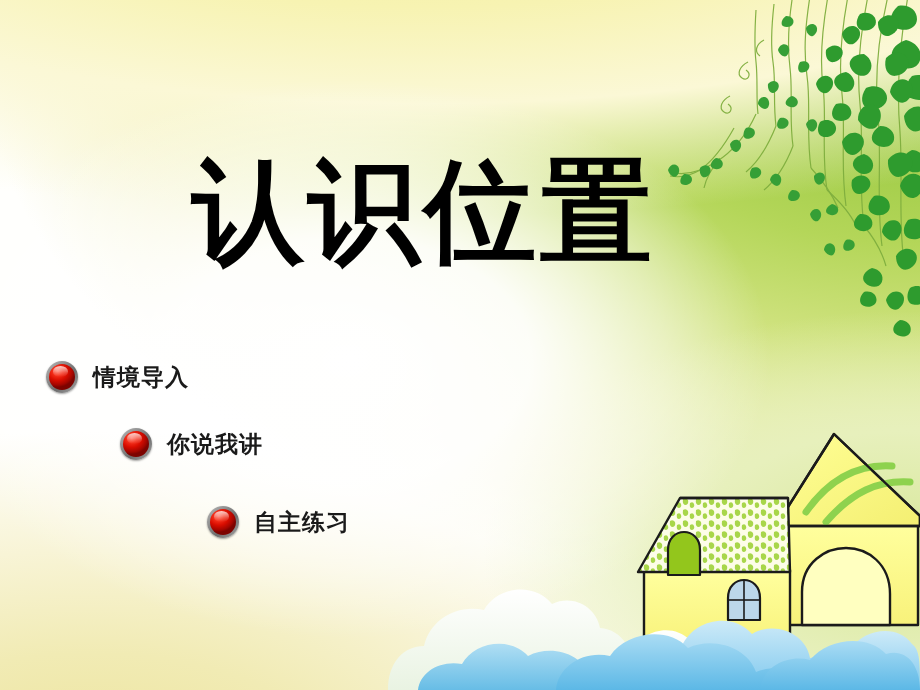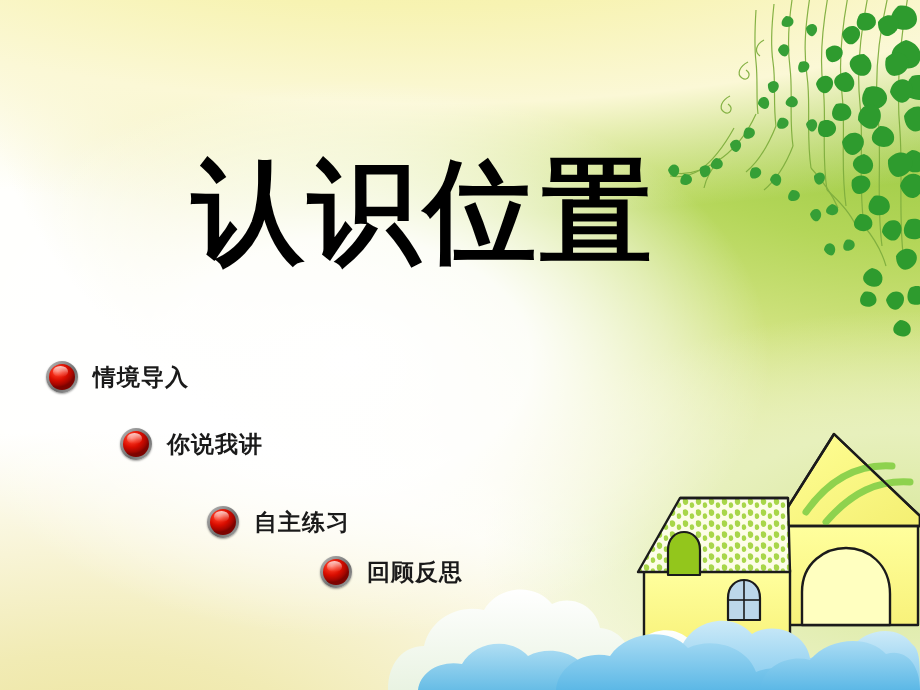--- a/index.html
+++ b/index.html
@@ -400,20 +400,16 @@
     <div class="agenda-item" style="left:207px; top:506px;">
       <span class="bullet"></span>
       <span class="label">自主练习</span>
     </div>
 
     <div class="agenda-item" style="left:120px; top:428px;">
       <span class="bullet"></span>
       <span class="label">你说我讲</span>
     </div>
 
-    <div class="agenda-item" style="left:320px; top:556px;">
-      <span class="bullet"></span>
-      <span class="label">回顾反思</span>
-    </div>
 
   </div>
 
 </div>
 
 </body></html>

